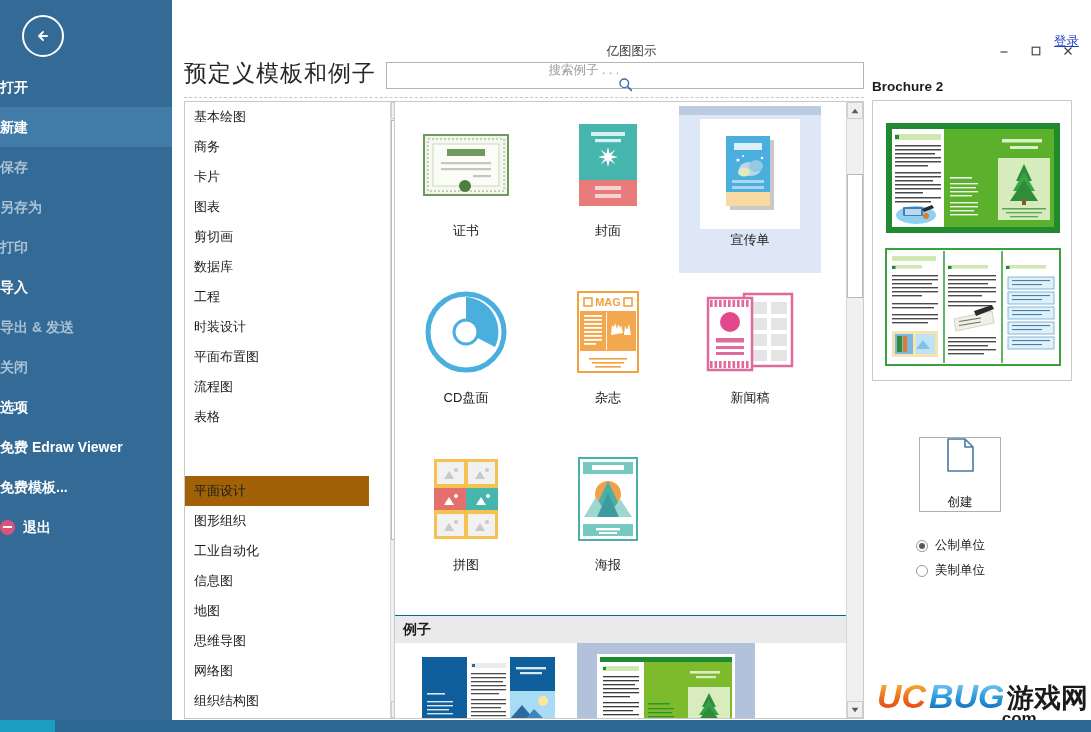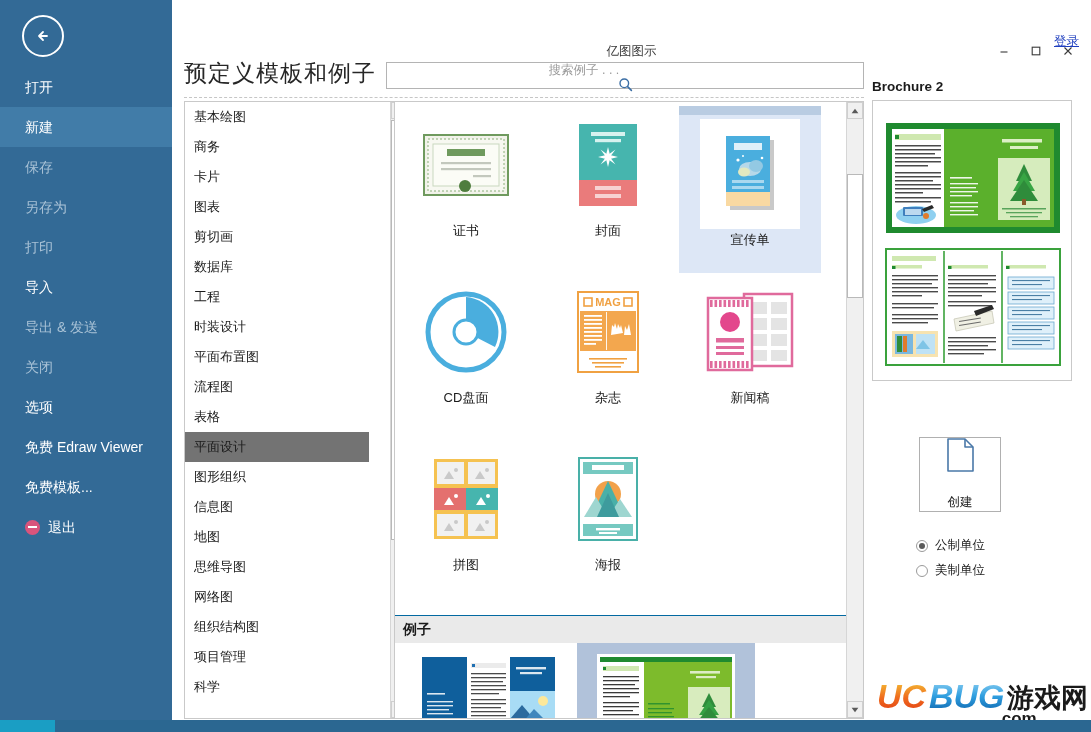--- a/index.html
+++ b/index.html
@@ -21,23 +21,24 @@
   .back-btn {
     position: absolute; left: 22px; top: 15px;
     width: 42px; height: 42px; border-radius: 50%;
     border: 2px solid #ffffff;
     display: flex; align-items: center; justify-content: center;
     cursor: pointer;
   }
   .back-btn svg { display: block; }
   .nav-list { position: absolute; top: 67px; left: 0; width: 172px; }
   .nav-item {
-    height: 40px; line-height: 40px; padding-left: 25px;
+    height: 40px; line-height: 40px; 
     font-size: 14px; color: #ffffff; cursor: pointer;
     white-space: nowrap;
+    font-weight: bold;
   }
   .nav-item.dim { color: #a9c2d6; }
   .nav-item.active { background: #417ca8; color: #ffffff; }
   .nav-item.exit { display: flex; align-items: center; gap: 8px; }
   .exit-icon {
     width: 15px; height: 15px; border-radius: 50%;
     background: #d9547c; display: inline-flex;
     align-items: center; justify-content: center; flex: 0 0 auto;
   }
   .exit-icon::after {
@@ -101,21 +102,21 @@
     position: absolute; left: 184px; top: 101px;
     width: 224px; height: 618px;
     border: 1px solid #c9c9c9; background: #ffffff; overflow: hidden;
   }
   .cat-list { position: absolute; left: 0; top: 0; width: 184px; }
   .cat-item {
     height: 30px; line-height: 30px; padding-left: 9px;
     font-size: 13px; color: #1b1b1b; cursor: pointer;
     white-space: nowrap;
   }
-  .cat-item.active { background: #737373; }
+  .cat-item.active { background: #a16207; margin-top: 44px; }
 
   
   .sb {
     position: absolute; top: 0; right: 0; width: 17px; height: 100%;
     background: #f0f0f0; border-left: 1px solid #d6d6d6;
   }
   .sb-arrow {
     position: absolute; left: 0; width: 16px; height: 17px;
     background: #f0f0f0; border: 1px solid #cfcfcf;
     display: flex; align-items: center; justify-content: center;
@@ -307,20 +308,21 @@
       <div class="cat-item"><span>图表</span></div>
       <div class="cat-item"><span>剪切画</span></div>
       <div class="cat-item"><span>数据库</span></div>
       <div class="cat-item"><span>工程</span></div>
       <div class="cat-item"><span>时装设计</span></div>
       <div class="cat-item"><span>平面布置图</span></div>
       <div class="cat-item"><span>流程图</span></div>
       <div class="cat-item"><span>表格</span></div>
       <div class="cat-item active"><span>平面设计</span></div>
       <div class="cat-item"><span>图形组织</span></div>
+      <div class="cat-item"><span>工业自动化</span></div>
       <div class="cat-item"><span>信息图</span></div>
       <div class="cat-item"><span>地图</span></div>
       <div class="cat-item"><span>思维导图</span></div>
       <div class="cat-item"><span>网络图</span></div>
       <div class="cat-item"><span>组织结构图</span></div>
       <div class="cat-item"><span>项目管理</span></div>
       <div class="cat-item"><span>科学</span></div>
     </div>
     <div class="sb">
       <div class="sb-arrow up">

